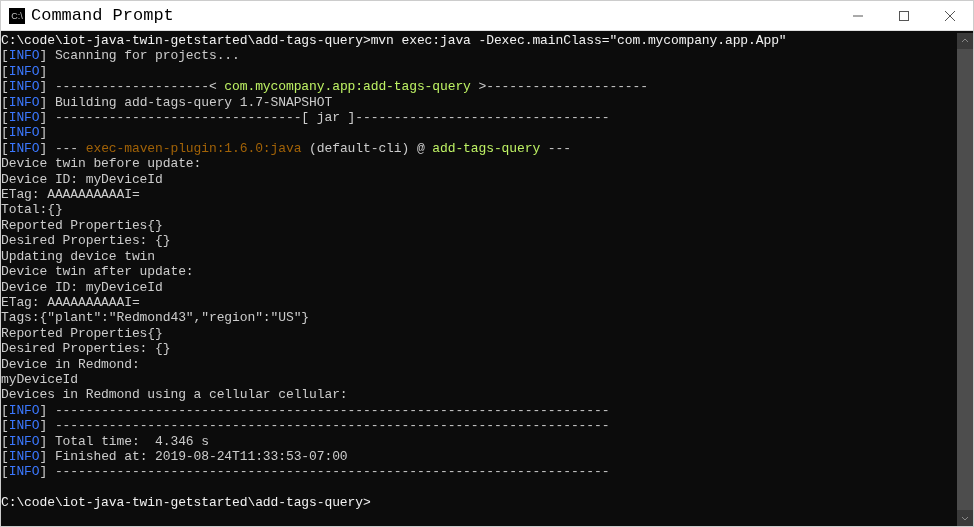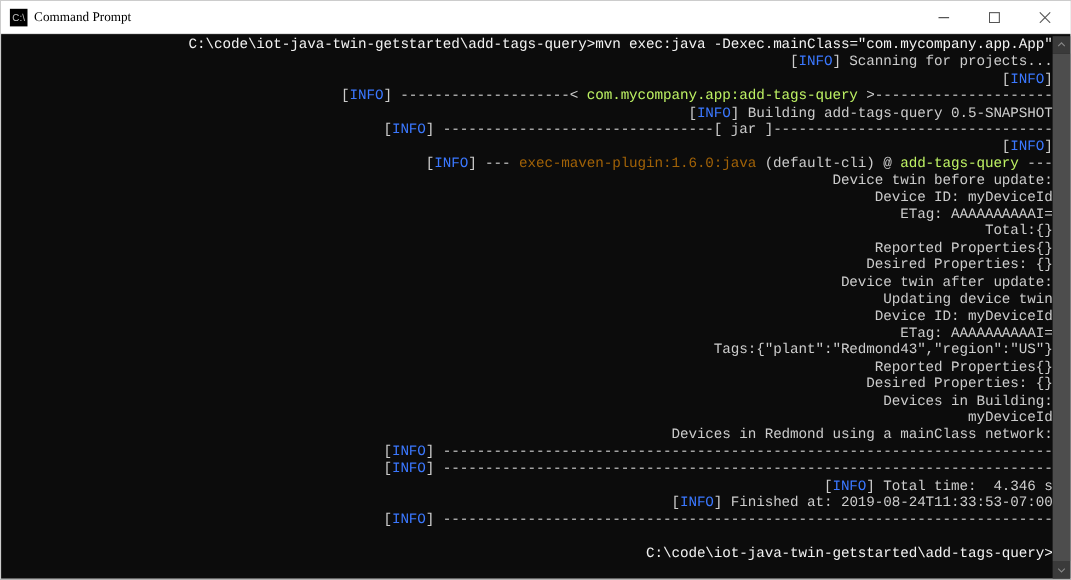--- a/index.html
+++ b/index.html
@@ -33,22 +33,22 @@
       background: #000000;
       margin-right: 6px;
       display: inline-flex;
       align-items: center;
       justify-content: center;
       font-size: 9px;
       color: #c0c0c0;
       font-family: sans-serif;
     }
     .titlebar-title {
-      font-family: Liberation Serif, serif;
-      font-size: 12px;
+      font-family: Liberation Mono, monospace;
+      font-size: 17px;
       color: #000;
       flex: 1;
     }
     .window-controls {
       display: flex;
       height: 100%;
     }
     .win-btn {
       width: 46px;
       height: 100%;
@@ -63,21 +63,20 @@
     .terminal {
       background: #0c0c0c;
       flex: 1;
       padding: 2px 0 0 0;
       overflow: hidden;
       position: relative;
     }
     .terminal-inner {
       display: flex;
       height: 100%;
-      text-align: right;
     }
     .terminal-content {
       flex: 1;
       padding: 0;
     }
     .line {
       color: #cccccc;
       white-space: pre;
       line-height: 15.4px;
       font-size: 13px;
@@ -145,42 +144,42 @@
       </div>
     </div>
   </div>
   <div class="terminal">
     <div class="terminal-inner">
       <div class="terminal-content">
         <div class="line"><span class="c-white">C:\code\iot-java-twin-getstarted\add-tags-query&gt;</span><span class="c-white">mvn exec:java -Dexec.mainClass="com.mycompany.app.App"</span></div>
         <div class="line"><span class="c-bracket">[</span><span class="c-info">INFO</span><span class="c-bracket">] </span><span>Scanning for projects...</span></div>
         <div class="line"><span class="c-bracket">[</span><span class="c-info">INFO</span><span class="c-bracket">]</span></div>
         <div class="line"><span class="c-bracket">[</span><span class="c-info">INFO</span><span class="c-bracket">] </span><span>--------------------</span><span>&lt; </span><span class="c-cyan">com.mycompany.app:add-tags-query</span><span> &gt;</span><span>---------------------</span></div>
-        <div class="line"><span class="c-bracket">[</span><span class="c-info">INFO</span><span class="c-bracket">] </span><span>Building add-tags-query 0.5-SNAPSHOT</span></div>
+        <div class="line"><span class="c-bracket">[</span><span class="c-info">INFO</span><span class="c-bracket">] </span><span>Building add-tags-query 1.7-SNAPSHOT</span></div>
         <div class="line"><span class="c-bracket">[</span><span class="c-info">INFO</span><span class="c-bracket">] </span><span>--------------------------------[ jar ]---------------------------------</span></div>
         <div class="line"><span class="c-bracket">[</span><span class="c-info">INFO</span><span class="c-bracket">]</span></div>
         <div class="line"><span class="c-bracket">[</span><span class="c-info">INFO</span><span class="c-bracket">] </span><span>--- </span><span class="c-green">exec-maven-plugin:1.6.0:java</span><span> (default-cli) @ </span><span class="c-cyan">add-tags-query</span><span> ---</span></div>
         <div class="line">Device twin before update:</div>
         <div class="line">Device ID: myDeviceId</div>
         <div class="line">ETag: AAAAAAAAAAI=</div>
         <div class="line">Total:{}</div>
         <div class="line">Reported Properties{}</div>
         <div class="line">Desired Properties: {}</div>
         <div class="line"></div>
+        <div class="line">Updating device twin</div>
         <div class="line">Device twin after update:</div>
-        <div class="line">Updating device twin</div>
         <div class="line">Device ID: myDeviceId</div>
         <div class="line">ETag: AAAAAAAAAAI=</div>
         <div class="line">Tags:{"plant":"Redmond43","region":"US"}</div>
         <div class="line">Reported Properties{}</div>
         <div class="line">Desired Properties: {}</div>
         <div class="line"></div>
-        <div class="line">Devices in Building:</div>
+        <div class="line">Device in Redmond:</div>
         <div class="line">myDeviceId</div>
-        <div class="line">Devices in Redmond using a mainClass network:</div>
+        <div class="line">Devices in Redmond using a cellular cellular:</div>
         <div class="line"><span class="c-bracket">[</span><span class="c-info">INFO</span><span class="c-bracket">] </span><span>------------------------------------------------------------------------</span></div>
         <div class="line"><span class="c-bracket">[</span><span class="c-info">INFO</span><span class="c-bracket">] </span><span>------------------------------------------------------------------------</span></div>
         <div class="line"><span class="c-bracket">[</span><span class="c-info">INFO</span><span class="c-bracket">] </span><span>Total time:  4.346 s</span></div>
         <div class="line"><span class="c-bracket">[</span><span class="c-info">INFO</span><span class="c-bracket">] </span><span>Finished at: 2019-08-24T11:33:53-07:00</span></div>
         <div class="line"><span class="c-bracket">[</span><span class="c-info">INFO</span><span class="c-bracket">] </span><span>------------------------------------------------------------------------</span></div>
         <div class="line"> </div>
         <div class="line"><span class="c-white">C:\code\iot-java-twin-getstarted\add-tags-query&gt;</span></div>
       </div>
       <div class="scrollbar">
         <div class="scrollbtn">

